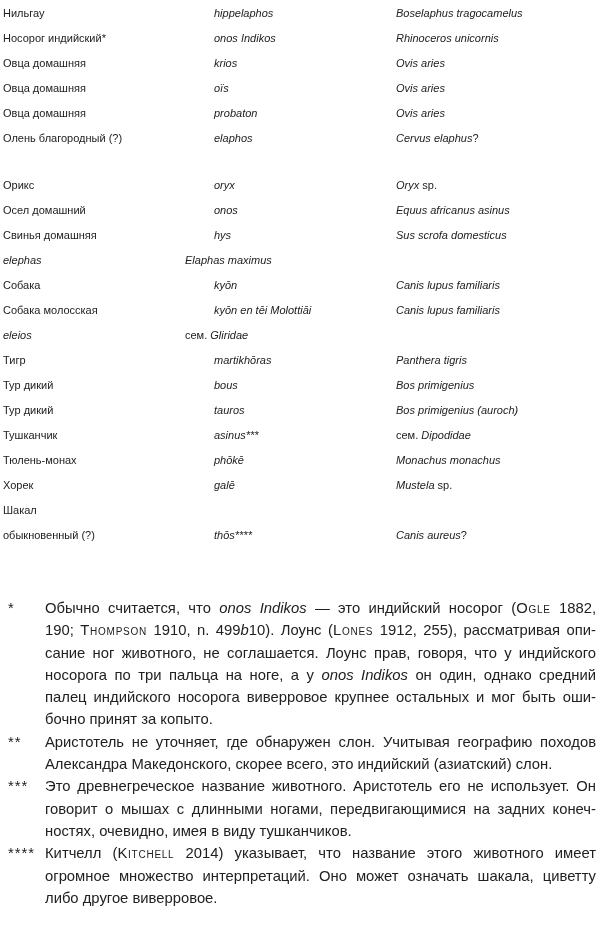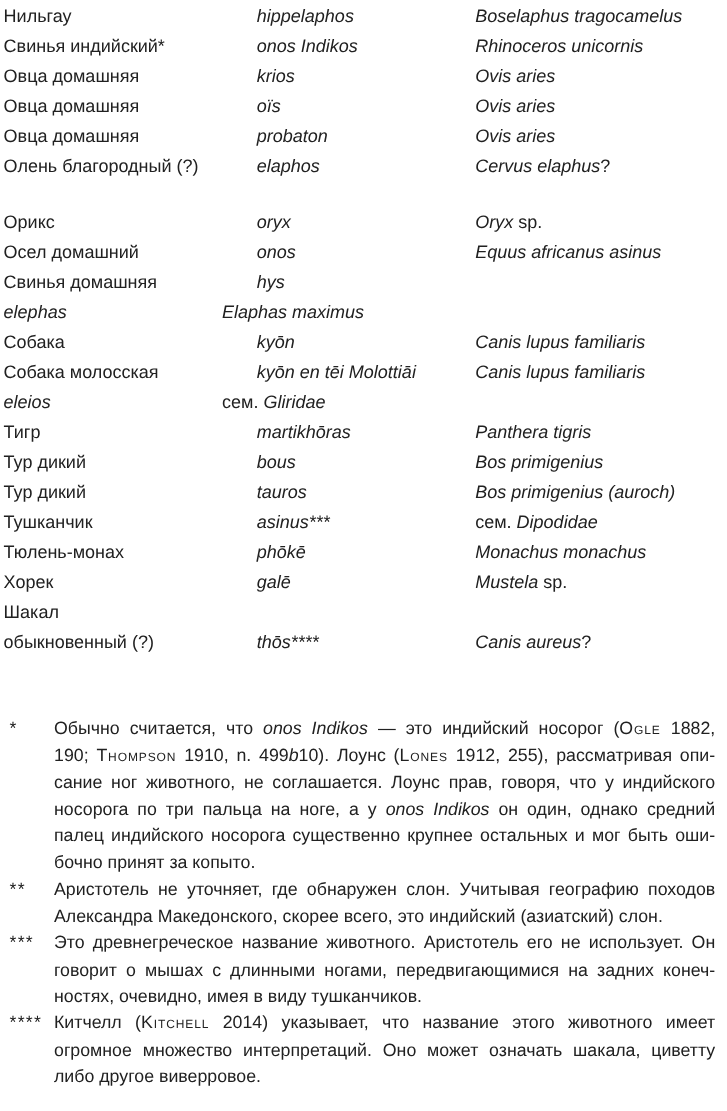--- a/index.html
+++ b/index.html
@@ -7,21 +7,21 @@
     width: 606px; height: 926px;
     background: #ffffff;
     color: #212121;
     font-family: "Liberation Sans", sans-serif;
     overflow: hidden;
   }
   .page { padding: 1px 0 0 3px; }
 
   
   #animal-table { }
-  .trow { display: flex; height: 25px; line-height: 25px; font-size: 15px; }
+  .trow { display: flex; height: 25px; line-height: 25px; font-size: 11px; }
   .tspacer { height: 22px; }
   .c-ru { width: 211px; flex: none; }
   .c-gr { width: 182px; flex: none; }
   .c-la { flex: 1; padding-right: 0; }
 
   
   .s-r  { font-style: normal; }
   .s-i  { font-style: italic; margin-top: 36px; }
   .s-sc { font-style: normal; font-variant: small-caps; letter-spacing: 0.05em; }
 
@@ -37,21 +37,21 @@
 <body>
 
 <div class="page">
   <div id="animal-table">
       <div class="trow">
         <div class="c-ru">Нильгау</div>
         <div class="c-gr"><span class="s-i">hippelaphos</span></div>
         <div class="c-la"><span class="s-i">Boselaphus tragocamelus</span></div>
       </div>
       <div class="trow">
-        <div class="c-ru">Свинья индийский*</div>
+        <div class="c-ru">Носорог индийский*</div>
         <div class="c-gr"><span class="s-i">onos Indikos</span></div>
         <div class="c-la"><span class="s-i">Rhinoceros unicornis</span></div>
       </div>
       <div class="trow">
         <div class="c-ru">Овца домашняя</div>
         <div class="c-gr"><span class="s-i">krios</span></div>
         <div class="c-la"><span class="s-i">Ovis aries</span></div>
       </div>
       <div class="trow">
         <div class="c-ru">Овца домашняя</div>
@@ -75,20 +75,21 @@
         <div class="c-la"><span class="s-i">Oryx</span><span class="s-r"> sp.</span></div>
       </div>
       <div class="trow">
         <div class="c-ru">Осел домашний</div>
         <div class="c-gr"><span class="s-i">onos</span></div>
         <div class="c-la"><span class="s-i">Equus africanus asinus</span></div>
       </div>
       <div class="trow">
         <div class="c-ru">Свинья домашняя</div>
         <div class="c-gr"><span class="s-i">hys</span></div>
+        <div class="c-la"><span class="s-i">Sus scrofa domesticus</span></div>
       </div>
       <div class="trow">
         <div class="c-gr"><span class="s-i">elephas</span></div>
         <div class="c-la"><span class="s-i">Elaphas maximus</span></div>
       </div>
       <div class="trow">
         <div class="c-ru">Собака</div>
         <div class="c-gr"><span class="s-i">kyōn</span></div>
         <div class="c-la"><span class="s-i">Canis lupus familiaris</span></div>
       </div>
@@ -143,21 +144,21 @@
       </div>
     </div>
   <div id="footnotes">
       <div class="fn">
         <div class="fn-marker">*</div>
         <div class="fn-body">
           <div class="fn-line"><span class="s-r">Обычно считается, что </span><span class="s-i">onos Indikos</span><span class="s-r"> — это индийский носорог (</span><span class="s-sc">Ogle</span><span class="s-r"> 1882,</span></div>
           <div class="fn-line"><span class="s-r">190; </span><span class="s-sc">Thompson</span><span class="s-r"> 1910, n. 499</span><span class="s-i">b</span><span class="s-r">10). Лоунс (</span><span class="s-sc">Lones</span><span class="s-r"> 1912, 255), рассматривая опи-</span></div>
           <div class="fn-line"><span class="s-r">сание ног животного, не соглашается. Лоунс прав, говоря, что у индийского</span></div>
           <div class="fn-line"><span class="s-r">носорога по три пальца на ноге, а у </span><span class="s-i">onos Indikos</span><span class="s-r"> он один, однако средний</span></div>
-          <div class="fn-line"><span class="s-r">палец индийского носорога существенно крупнее остальных и мог быть оши-</span></div>
+          <div class="fn-line"><span class="s-r">палец индийского носорога виверровое крупнее остальных и мог быть оши-</span></div>
           <div class="fn-line fn-last"><span class="s-r">бочно принят за копыто.</span></div>
         </div>
       </div>
       <div class="fn">
         <div class="fn-marker">**</div>
         <div class="fn-body">
           <div class="fn-line"><span class="s-r">Аристотель не уточняет, где обнаружен слон. Учитывая географию походов</span></div>
           <div class="fn-line fn-last"><span class="s-r">Александра Македонского, скорее всего, это индийский (азиатский) слон.</span></div>
         </div>
       </div>

